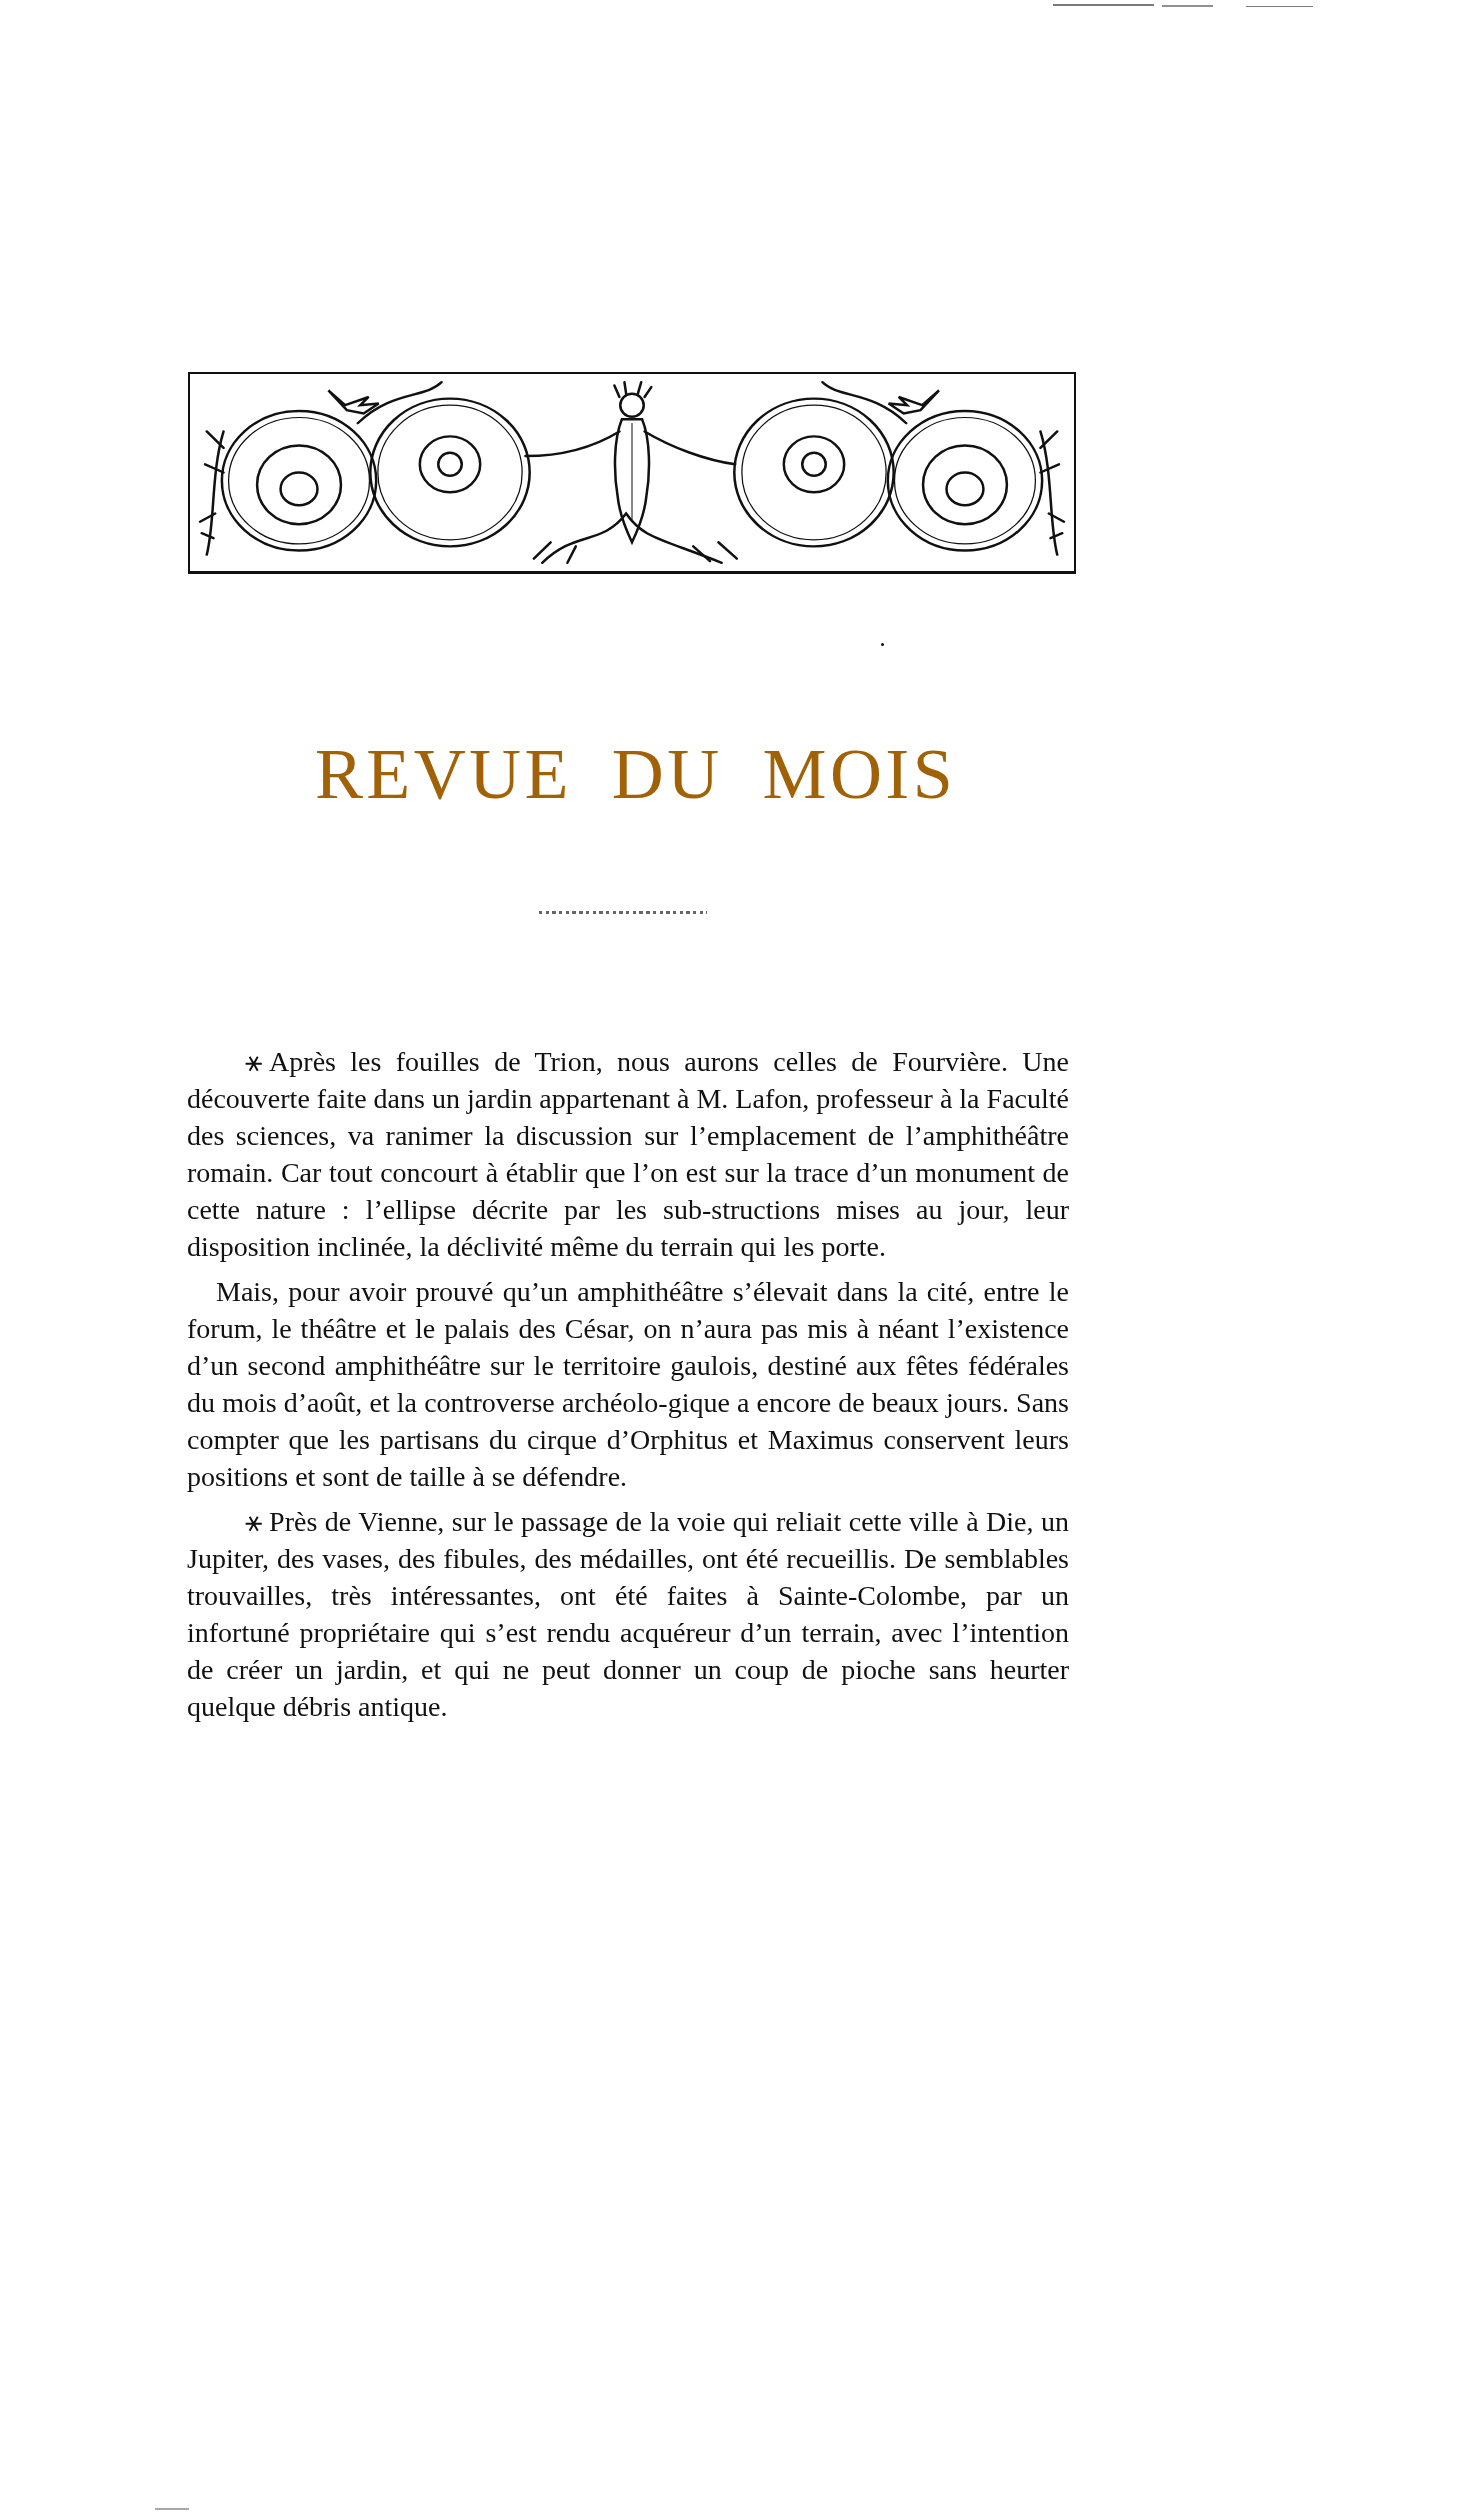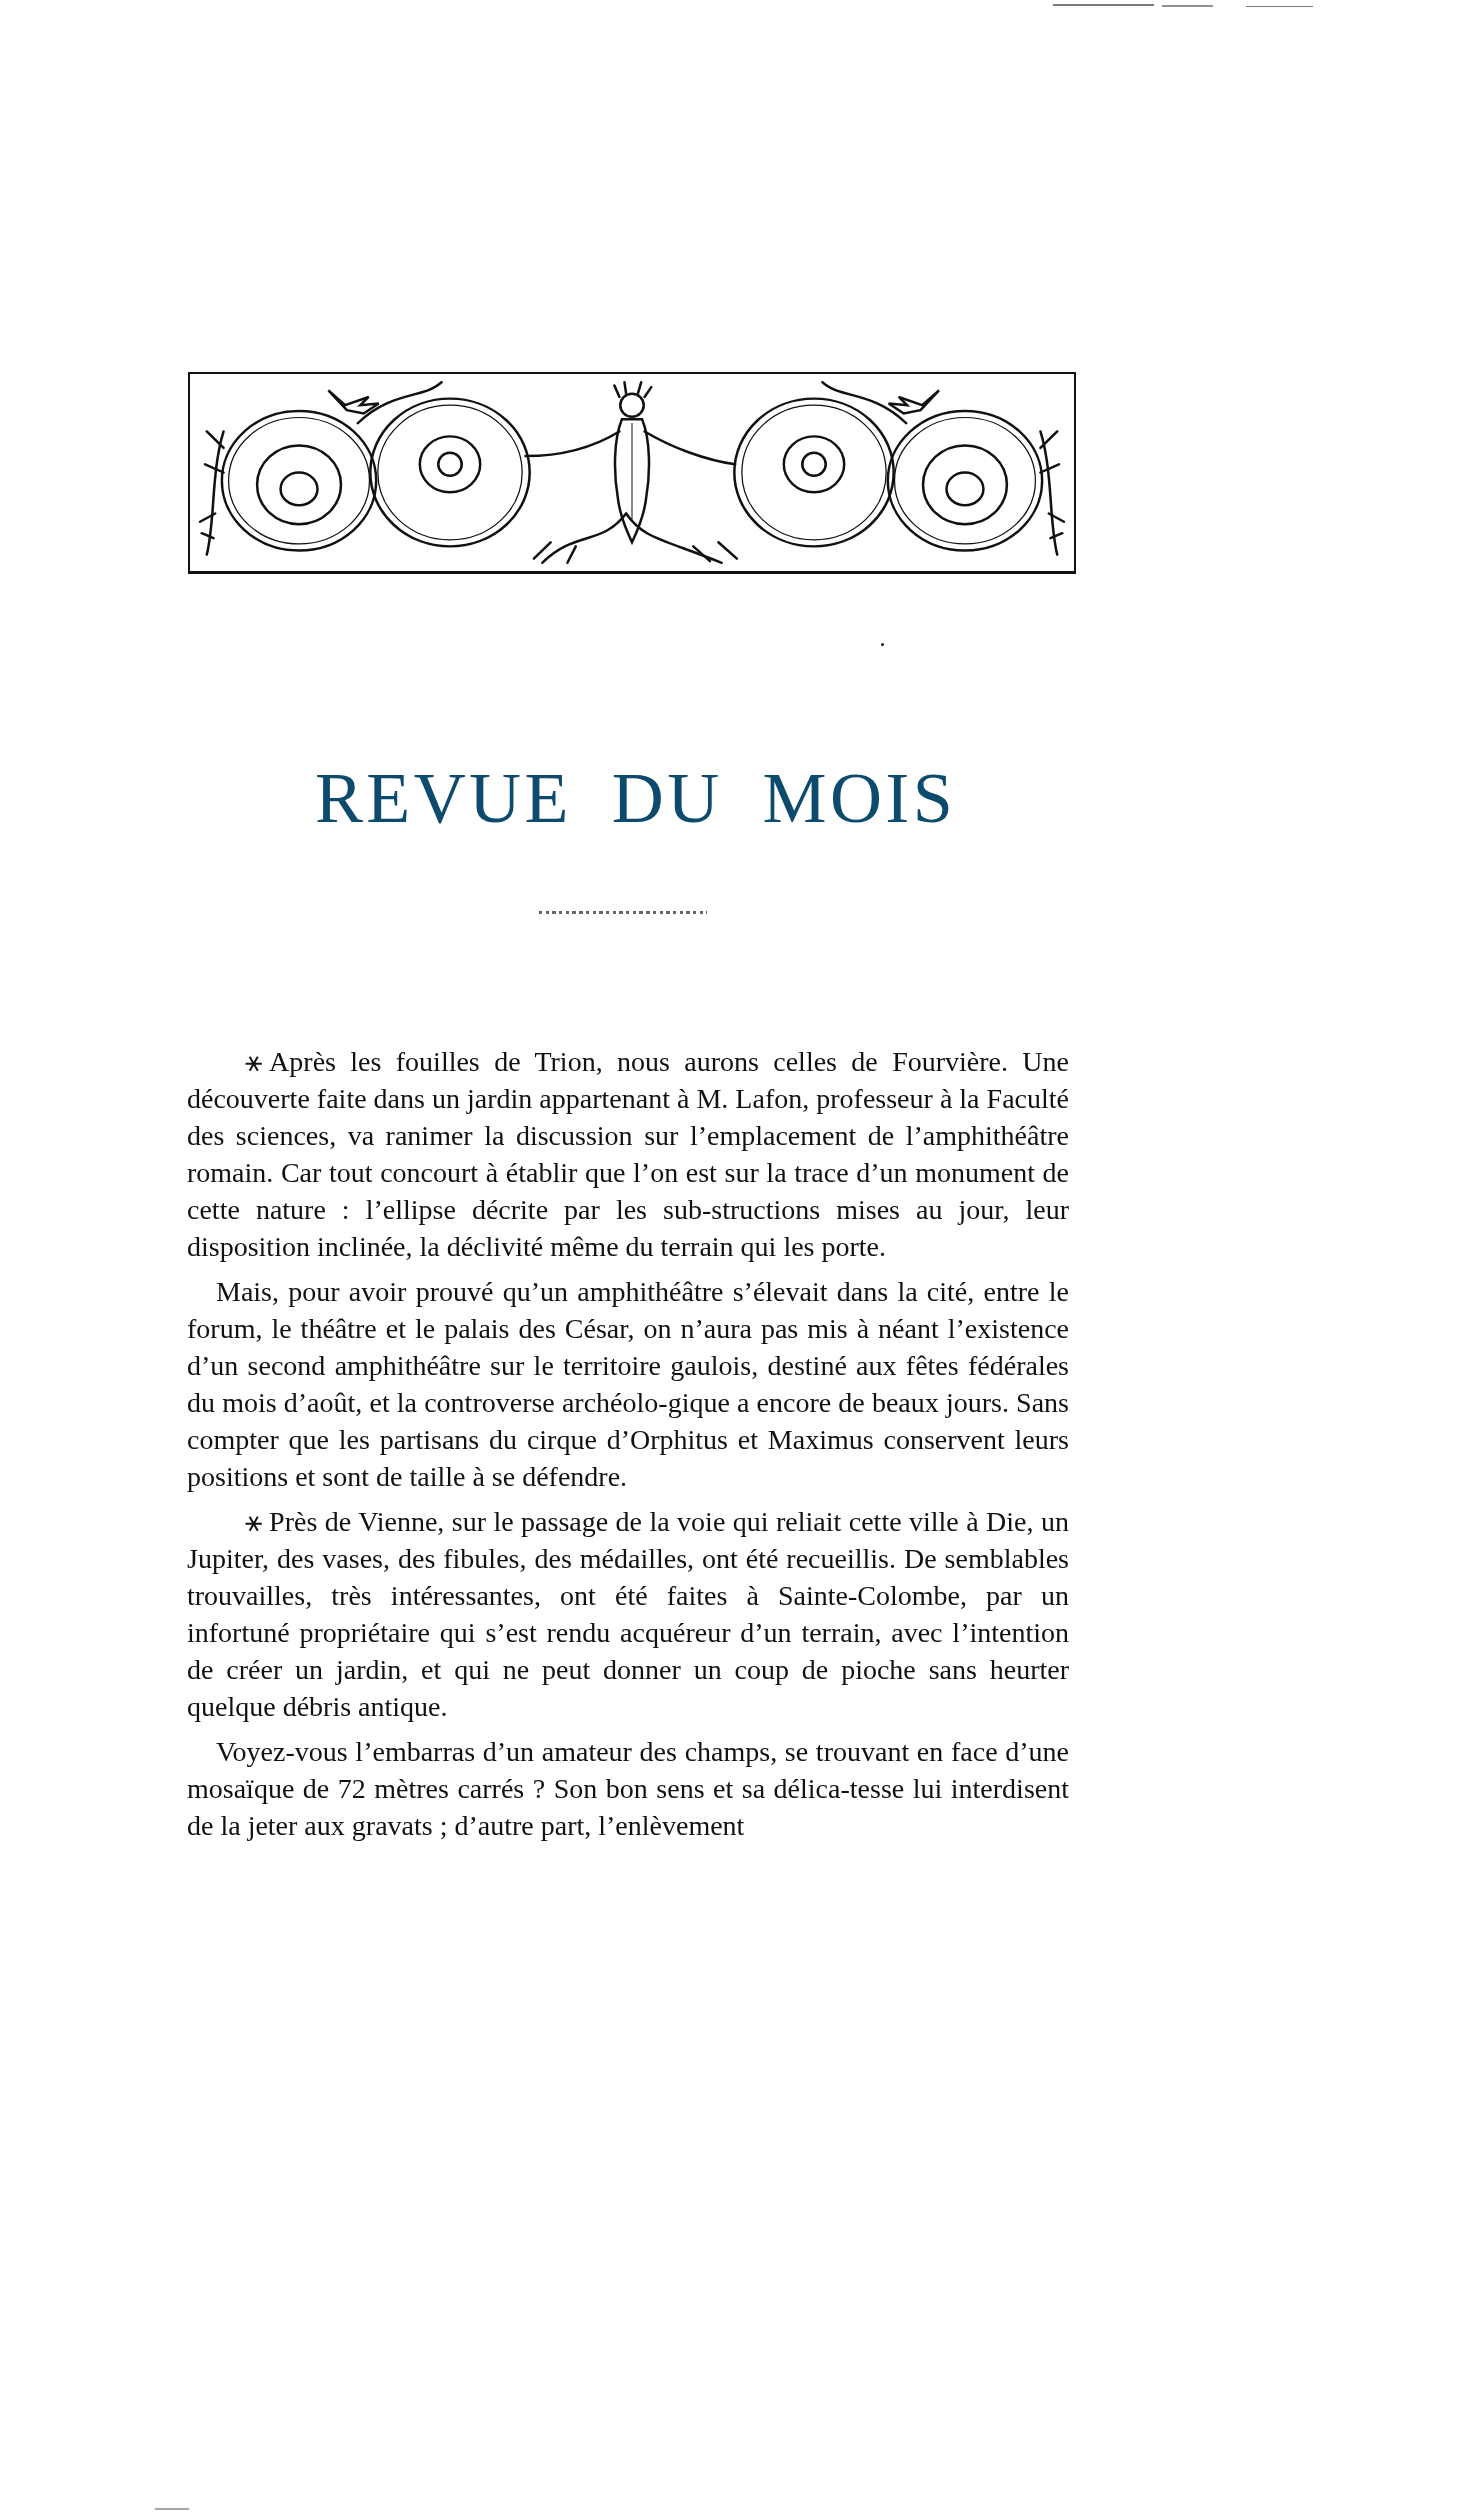--- a/index.html
+++ b/index.html
@@ -40,31 +40,31 @@
     .headpiece svg {
       position: absolute;
       left: 0; top: 0;
       width: 100%;
       height: 100%;
     }
     
     .page-title {
       position: absolute;
       left: 303px;
-      top: 762px;
+      top: 738px;
       width: 665px;
       text-align: center;
       font-family: "Liberation Serif", "DejaVu Serif", serif;
       font-size: 72px;
       font-weight: normal;
       letter-spacing: 3.4px;
       word-spacing: 18.5px;
       line-height: 1;
       margin: 0;
-      color: #0c4a6e;
+      color: #a16207;
     }
     .title-rule {
       position: absolute;
       left: 539px;
       top: 911px;
       width: 168px;
       height: 2.5px;
       background-image: repeating-linear-gradient(90deg, #333 0 3.4px, transparent 3.4px 6.7px);
       opacity: 0.75;
     }
@@ -160,17 +160,14 @@
 <div class="article">
   <p class="section-start">
     <span class="asterism">⚹</span><span>Après les fouilles de Trion, nous aurons celles de Fourvière. Une découverte faite dans un jardin appartenant à M. Lafon, professeur à la Faculté des sciences, va ranimer la discussion sur l’emplacement de l’amphithéâtre romain. Car tout concourt à établir que l’on est sur la trace d’un monument de cette nature : l’ellipse décrite par les sub-structions mises au jour, leur disposition inclinée, la déclivité même du terrain qui les porte.</span>
   </p>
   <p>
     <span>Mais, pour avoir prouvé qu’un amphithéâtre s’élevait dans la cité, entre le forum, le théâtre et le palais des César, on n’aura pas mis à néant l’existence d’un second amphithéâtre sur le territoire gaulois, destiné aux fêtes fédérales du mois d’août, et la controverse archéolo-gique a encore de beaux jours. Sans compter que les partisans du cirque d’Orphitus et Maximus conservent leurs positions et sont de taille à se défendre.</span>
   </p>
   <p class="section-start">
     <span class="asterism">⚹</span><span>Près de Vienne, sur le passage de la voie qui reliait cette ville à Die, un Jupiter, des vases, des fibules, des médailles, ont été recueillis. De semblables trouvailles, très intéressantes, ont été faites à Sainte-Colombe, par un infortuné propriétaire qui s’est rendu acquéreur d’un terrain, avec l’intention de créer un jardin, et qui ne peut donner un coup de pioche sans heurter quelque débris antique.</span>
   </p>
-  <p>
-    <span>Voyez-vous l’embarras d’un amateur des champs, se trouvant en face d’une mosaïque de 72 mètres carrés ? Son bon sens et sa délica-tesse lui interdisent de la jeter aux gravats ; d’autre part, l’enlèvement</span>
-  </p>
 </div>
 
 
 </body></html>

